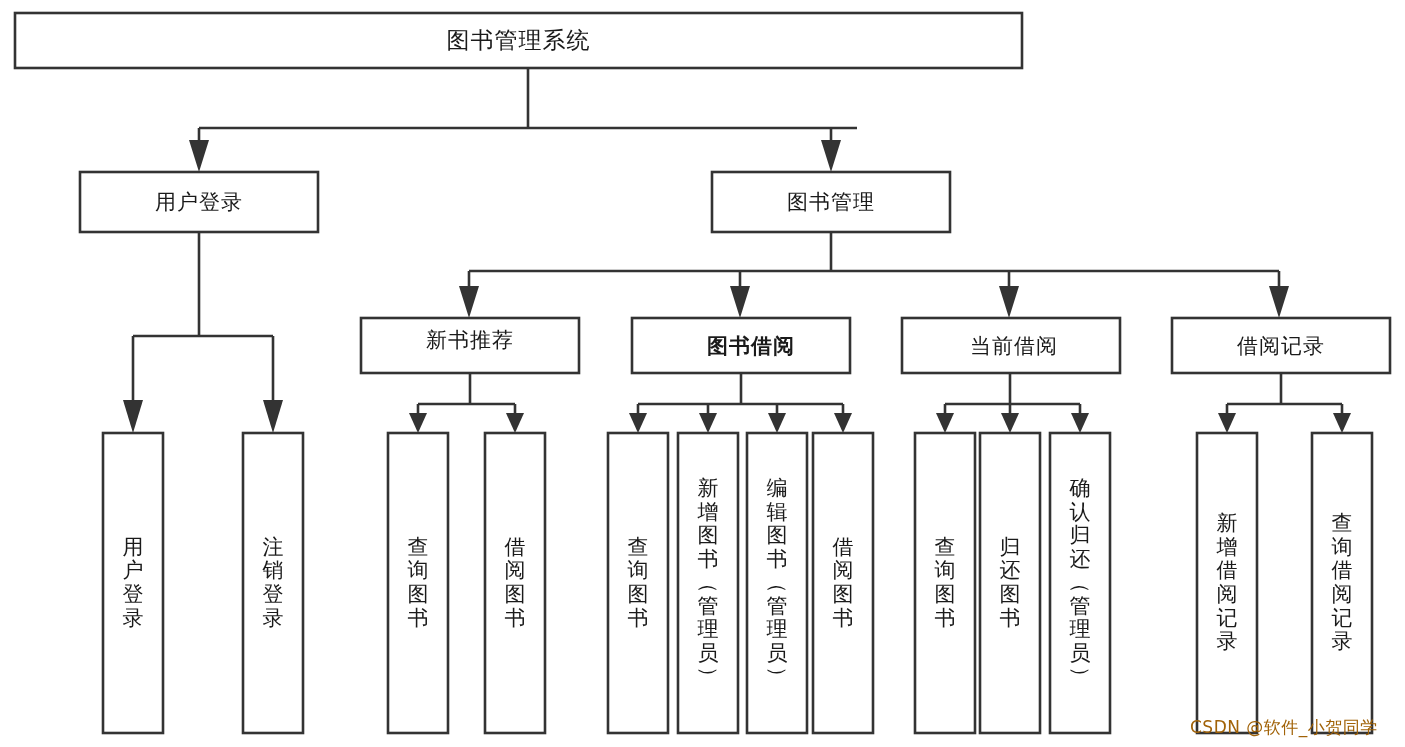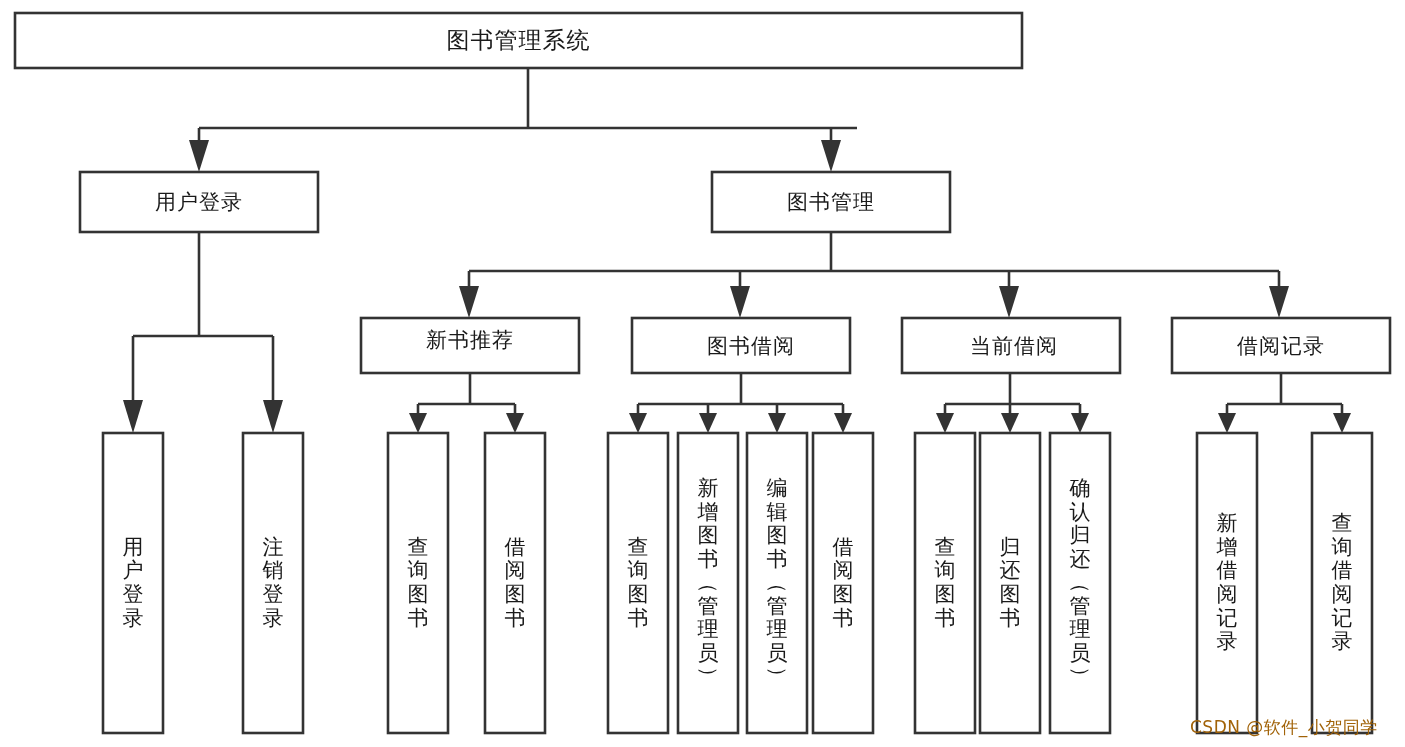--- a/index.html
+++ b/index.html
@@ -183,21 +183,21 @@
     </g>
 
   </svg>
 
   <div class="h-label" style="left:15px; top:13px; width:1007px; height:55px; font-size:23px;">图书管理系统</div>
 
   <div class="h-label" style="left:80px; top:172px; width:238px; height:60px;">用户登录</div>
   <div class="h-label" style="left:712px; top:172px; width:238px; height:60px;">图书管理</div>
 
   <div class="h-label" style="left:361px; top:318px; width:218px; height:44px;">新书推荐</div>
-  <div class="h-label" style="left:632px; top:318px; width:238px; height:55px;">图书借阅</div>
+  <div class="h-label" style="left:632px; top:318px; width:238px; height:55px;font-weight:bold;">图书借阅</div>
   <div class="h-label" style="left:902px; top:318px; width:224px; height:55px;">当前借阅</div>
   <div class="h-label" style="left:1172px; top:318px; width:218px; height:55px;border-radius:13px;">借阅记录</div>
 
   <div id="leaf-labels">
       <div class="v-label" style="left: 103px; top: 433px; width: 60px; height: 300px;">
         <span class="ch">用</span>
         <span class="ch">户</span>
         <span class="ch">登</span>
         <span class="ch">录</span>
       </div>

